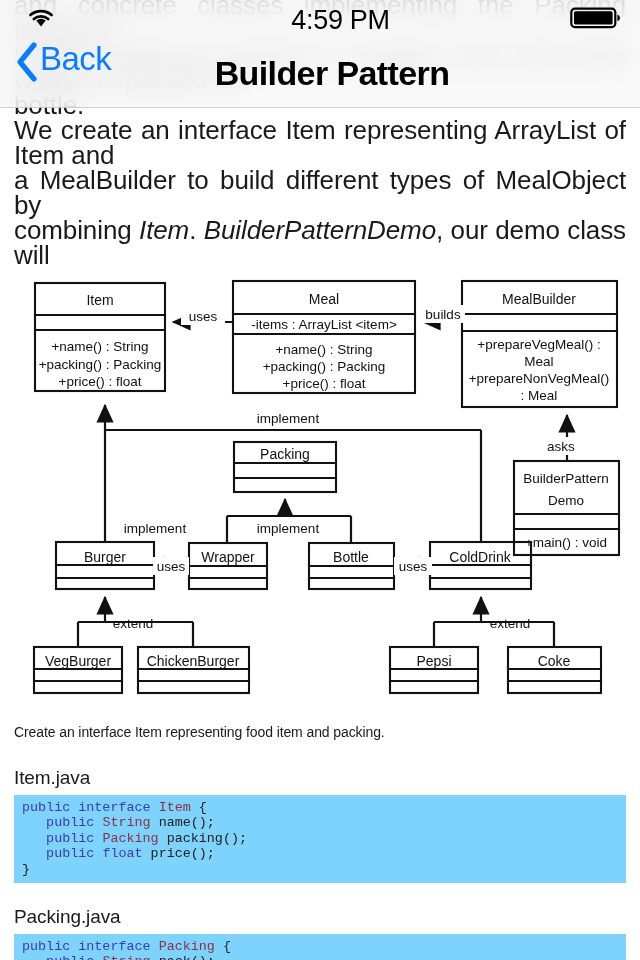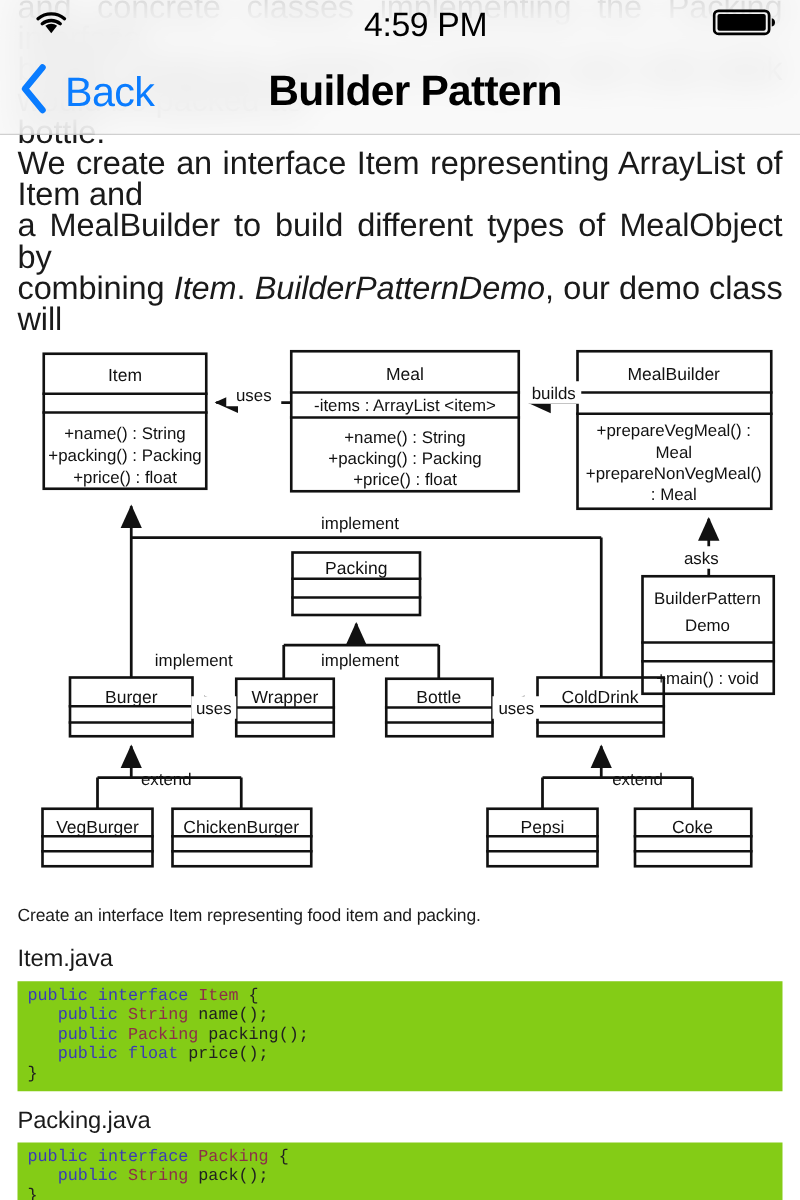--- a/index.html
+++ b/index.html
@@ -48,25 +48,25 @@
   p.body {
     font-size: 14px;
     line-height: 24px;
     color: #1a1a1a;
     margin: 11px 0 0 0;
     letter-spacing: -0.1px;
   }
   p.filename {
     font-size: 19px;
     color: #1a1a1a;
-    margin: 13px 0 0 0;
+    margin: 23px 0 0 0;
     letter-spacing: -0.1px;
   }
   pre.code {
-    background: #84cc16;
+    background: #7dd3fc;
     border: 0;
     margin: 6px 0 0 0;
     padding: 5px 8px 6px 8px;
     font-family: "Liberation Mono", "DejaVu Sans Mono", monospace;
     font-size: 13.4px;
     line-height: 15.4px;
     color: #202020;
     white-space: pre;
     overflow: hidden;
   }
@@ -99,21 +99,21 @@
     font-size: 27px; color: #000; font-weight: 500; letter-spacing: -0.3px; padding-left: 41px;
   }
   .sb-right { position: absolute; right: 18px; top: 0; height: 40px; display: flex; align-items: center; }
 
   #navbar-items {
     position: absolute; left: 0; top: 40px; width: 640px; height: 67px;
     z-index: 46;
   }
   #back-btn {
     position: absolute; left: 14px; top: 0; height: 67px;
-    display: flex; align-items: center; gap: 12px;
+    display: flex; align-items: flex-start; gap: 0;
     cursor: pointer;
   }
   #back-btn .blabel { font-size: 33px; color: #0a7cff; letter-spacing: -0.5px; }
   #nav-title {
     position: absolute; left: 0; width: 640px; top: 0; height: 67px;
     display: flex; align-items: center; justify-content: center;
     font-size: 34px; font-weight: bold; color: #000; letter-spacing: -0.6px;
     pointer-events: none;
     padding-left: 24px;
   }

